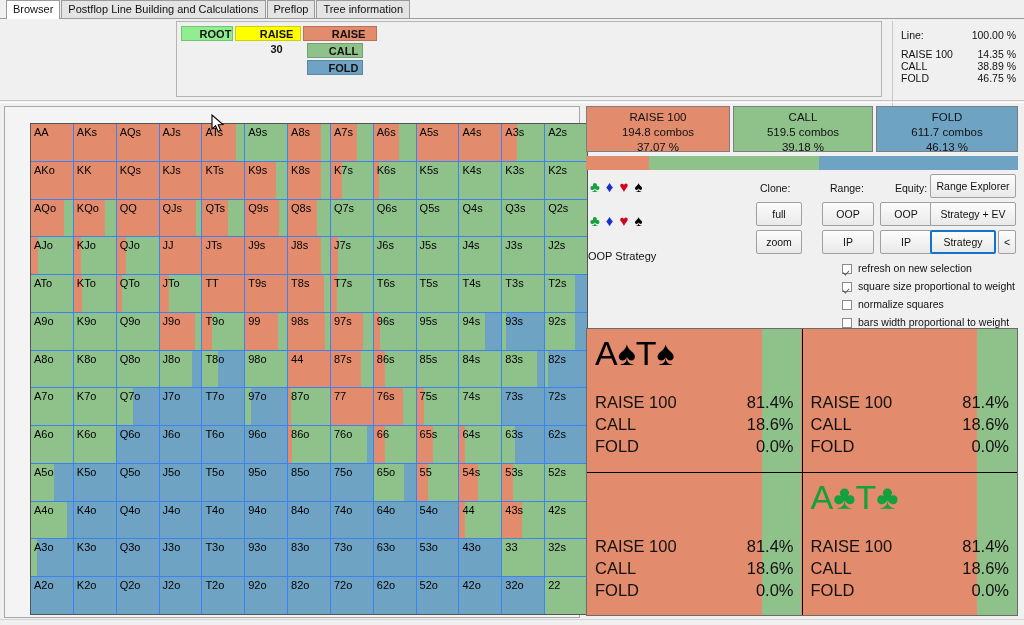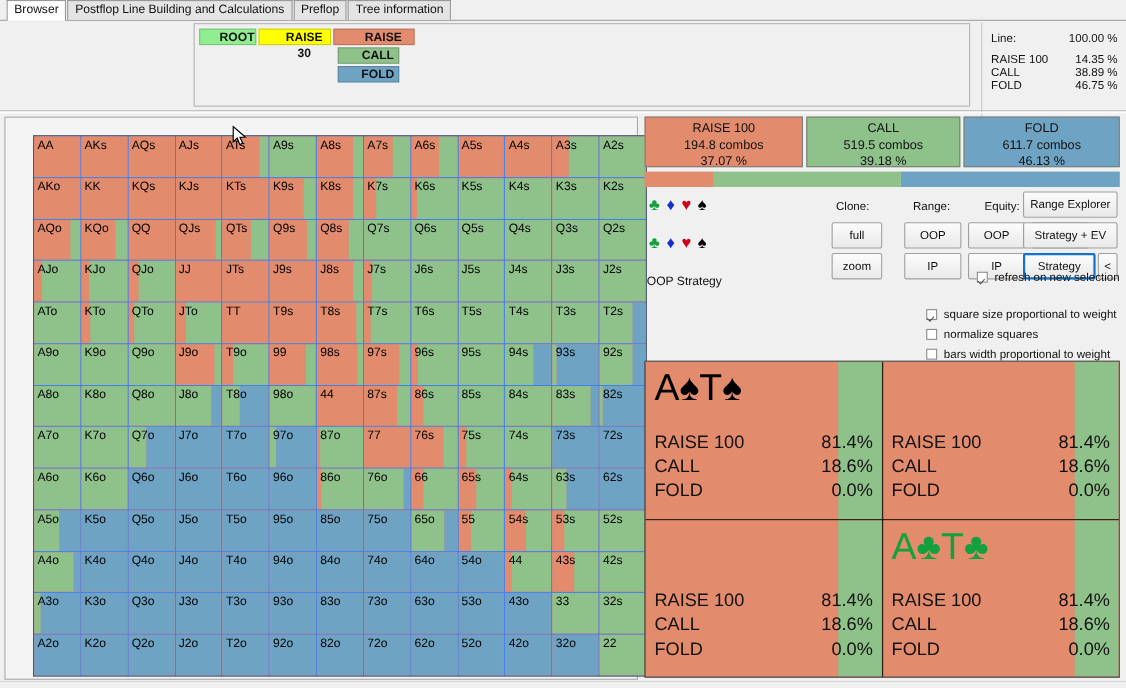--- a/index.html
+++ b/index.html
@@ -1360,21 +1360,21 @@
         <div class="btn" style="left: 296px; top: 28px; width: 52px; height: 24px;">OOP</div>
         <div class="btn" style="left: 296px; top: 56px; width: 52px; height: 24px;">IP</div>
         <div class="btn" style="left: 354px; top: 28px; width: 52px; height: 24px;">OOP</div>
         <div class="btn" style="left: 354px; top: 56px; width: 52px; height: 24px;">IP</div>
         <div class="btn" style="left: 346px; top: 0px; width: 86px; height: 24px;">Range Explorer</div>
         <div class="btn" style="left: 346px; top: 28px; width: 86px; height: 24px;">Strategy + EV</div>
         <div class="btn sel" style="left: 346px; top: 56px; width: 66px; height: 24px;">Strategy</div>
         <div class="btn" style="left: 414px; top: 56px; width: 18px; height: 24px;">&lt;</div>
       </div>
     <div id="checkbox-list">
-        <div class="chk on" style="left: 258px; top: 72px; margin-left: 46px;"><span class="box"></span><span class="t">refresh on new selection</span></div>
+        <div class="chk on" style="left: 258px; top: 88px;"><span class="box"></span><span class="t">refresh on new selection</span></div>
         <div class="chk on" style="left: 258px; top: 106px;"><span class="box"></span><span class="t">square size proportional to weight</span></div>
         <div class="chk" style="left: 258px; top: 124px;"><span class="box"></span><span class="t">normalize squares</span></div>
         <div class="chk" style="left: 258px; top: 142px;"><span class="box"></span><span class="t">bars width proportional to weight</span></div>
       </div>
   </div>
 
   <div id="cards">
       <div class="card">
         <div class="cbars">
           <i style="width: 81.4%; background: rgb(226, 139, 109);"></i>

